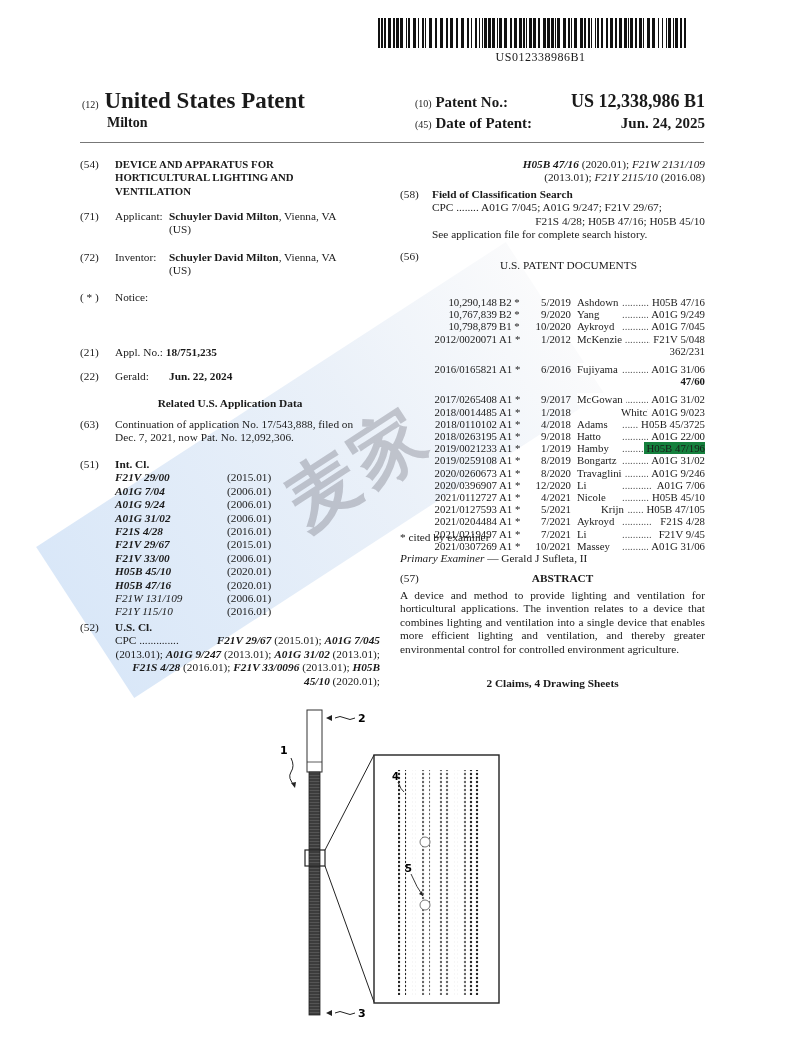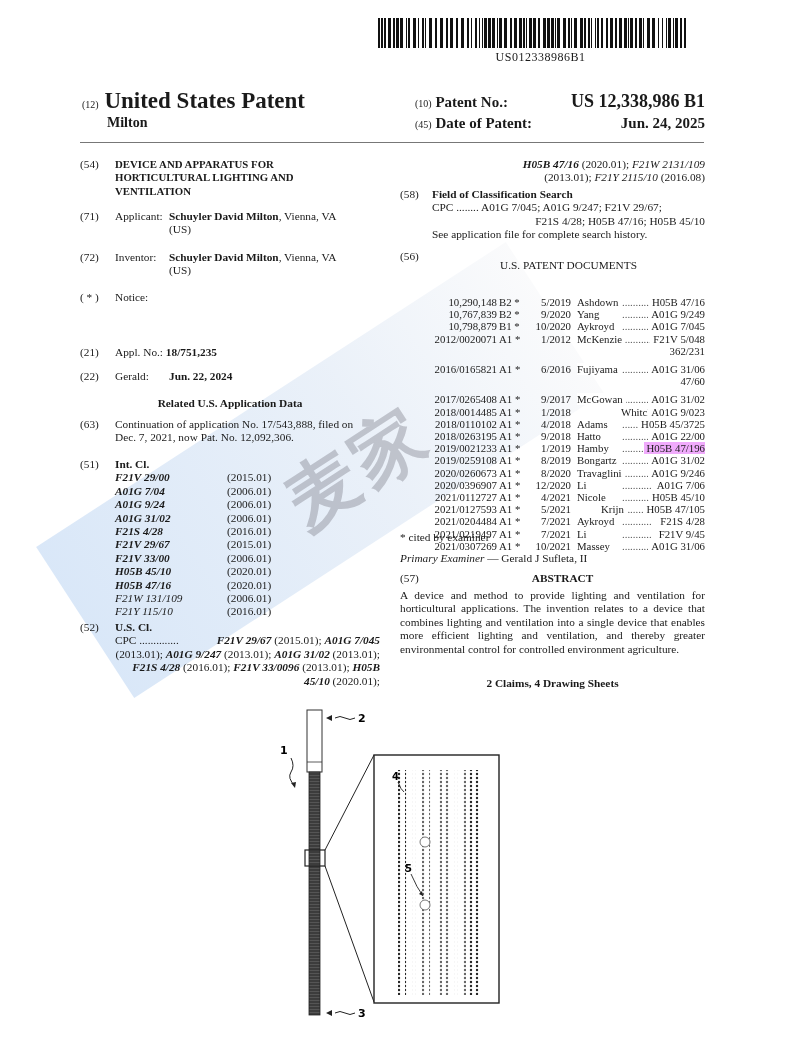--- a/index.html
+++ b/index.html
@@ -393,21 +393,21 @@
       <span class="rcls" style="background: rgb(255, 255, 255); padding-left: 3px; z-index: 2;">362/231</span>
     </div>
     <div class="ref-row" style="top: 67px;">
       <span class="num">2016/0165821</span>
       <span class="kind">A1 *</span>
       <span class="date">6/2016</span>
       <span class="name" style="background: rgb(255, 255, 255); padding-right: 3px; z-index: 2;">Fujiyama</span>
       <span class="dots">............................................................</span>
       <span class="rcls" style="background: rgb(255, 255, 255); padding-left: 3px; z-index: 2;">A01G 31/06</span>
     </div>
-    <div class="ref-row" style="top: 79.2px;">
+    <div class="ref-row" style="top: 79.2px; font-weight: bold;">
       <span class="rcls" style="background: rgb(255, 255, 255); padding-left: 3px; z-index: 2;">47/60</span>
     </div>
     <div class="ref-row" style="top: 97.4px;">
       <span class="num">2017/0265408</span>
       <span class="kind">A1 *</span>
       <span class="date">9/2017</span>
       <span class="name" style="background: rgb(255, 255, 255); padding-right: 3px; z-index: 2;">McGowan</span>
       <span class="dots">............................................................</span>
       <span class="rcls" style="background: rgb(255, 255, 255); padding-left: 3px; z-index: 2;">A01G 31/02</span>
     </div>
@@ -434,21 +434,21 @@
       <span class="name" style="background: rgb(255, 255, 255); padding-right: 3px; z-index: 2;">Hatto</span>
       <span class="dots">............................................................</span>
       <span class="rcls" style="background: rgb(255, 255, 255); padding-left: 3px; z-index: 2;">A01G 22/00</span>
     </div>
     <div class="ref-row" style="top: 146.2px;">
       <span class="num">2019/0021233</span>
       <span class="kind">A1 *</span>
       <span class="date">1/2019</span>
       <span class="name" style="background: rgb(255, 255, 255); padding-right: 3px; z-index: 2;">Hamby</span>
       <span class="dots">............................................................</span>
-      <span class="rcls" style="background: #f0abfc; padding-left: 3px; z-index: 2; margin-left: 12px;">H05B 47/196</span>
+      <span class="rcls" style="background: #15803d; padding-left: 3px; z-index: 2; margin-left: 12px;">H05B 47/196</span>
     </div>
     <div class="ref-row" style="top: 158.4px;">
       <span class="num">2019/0259108</span>
       <span class="kind">A1 *</span>
       <span class="date">8/2019</span>
       <span class="name" style="background: rgb(255, 255, 255); padding-right: 3px; z-index: 2;">Bongartz</span>
       <span class="dots">............................................................</span>
       <span class="rcls" style="background: rgb(255, 255, 255); padding-left: 3px; z-index: 2;">A01G 31/02</span>
     </div>
     <div class="ref-row" style="top: 170.6px;">

